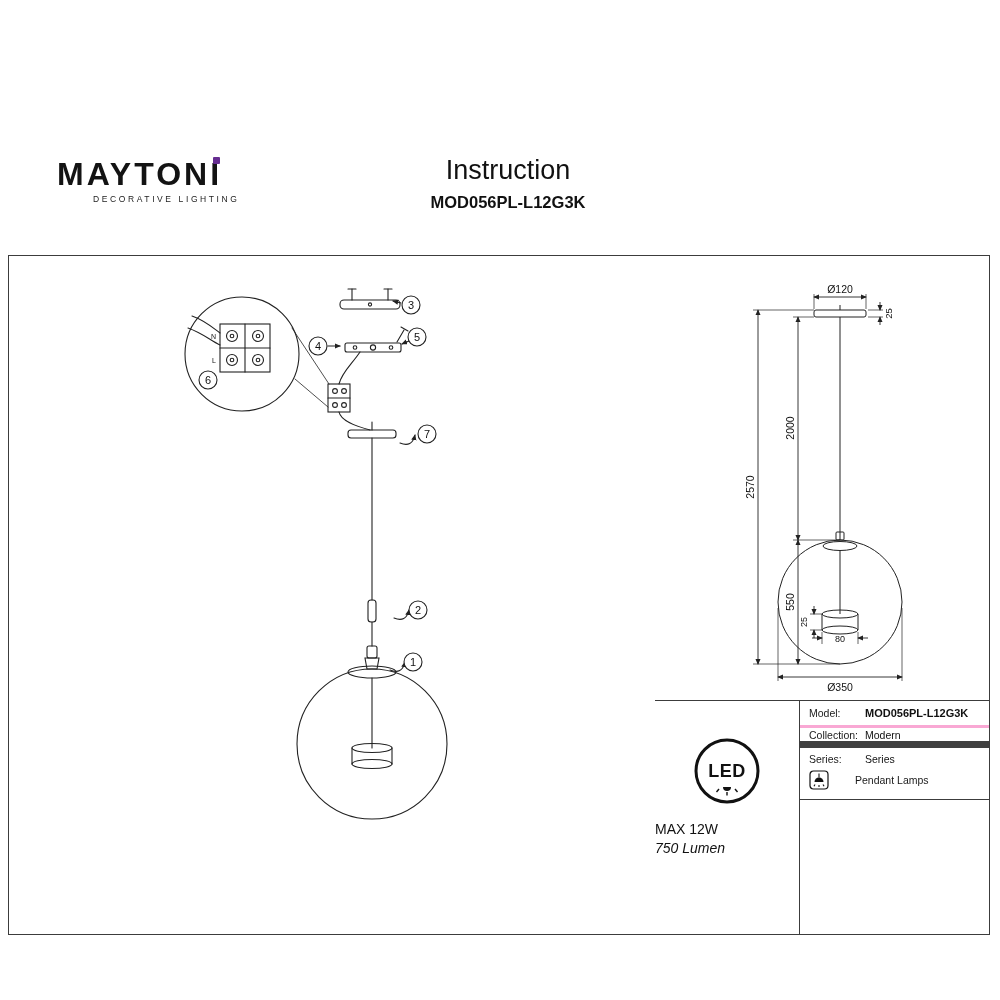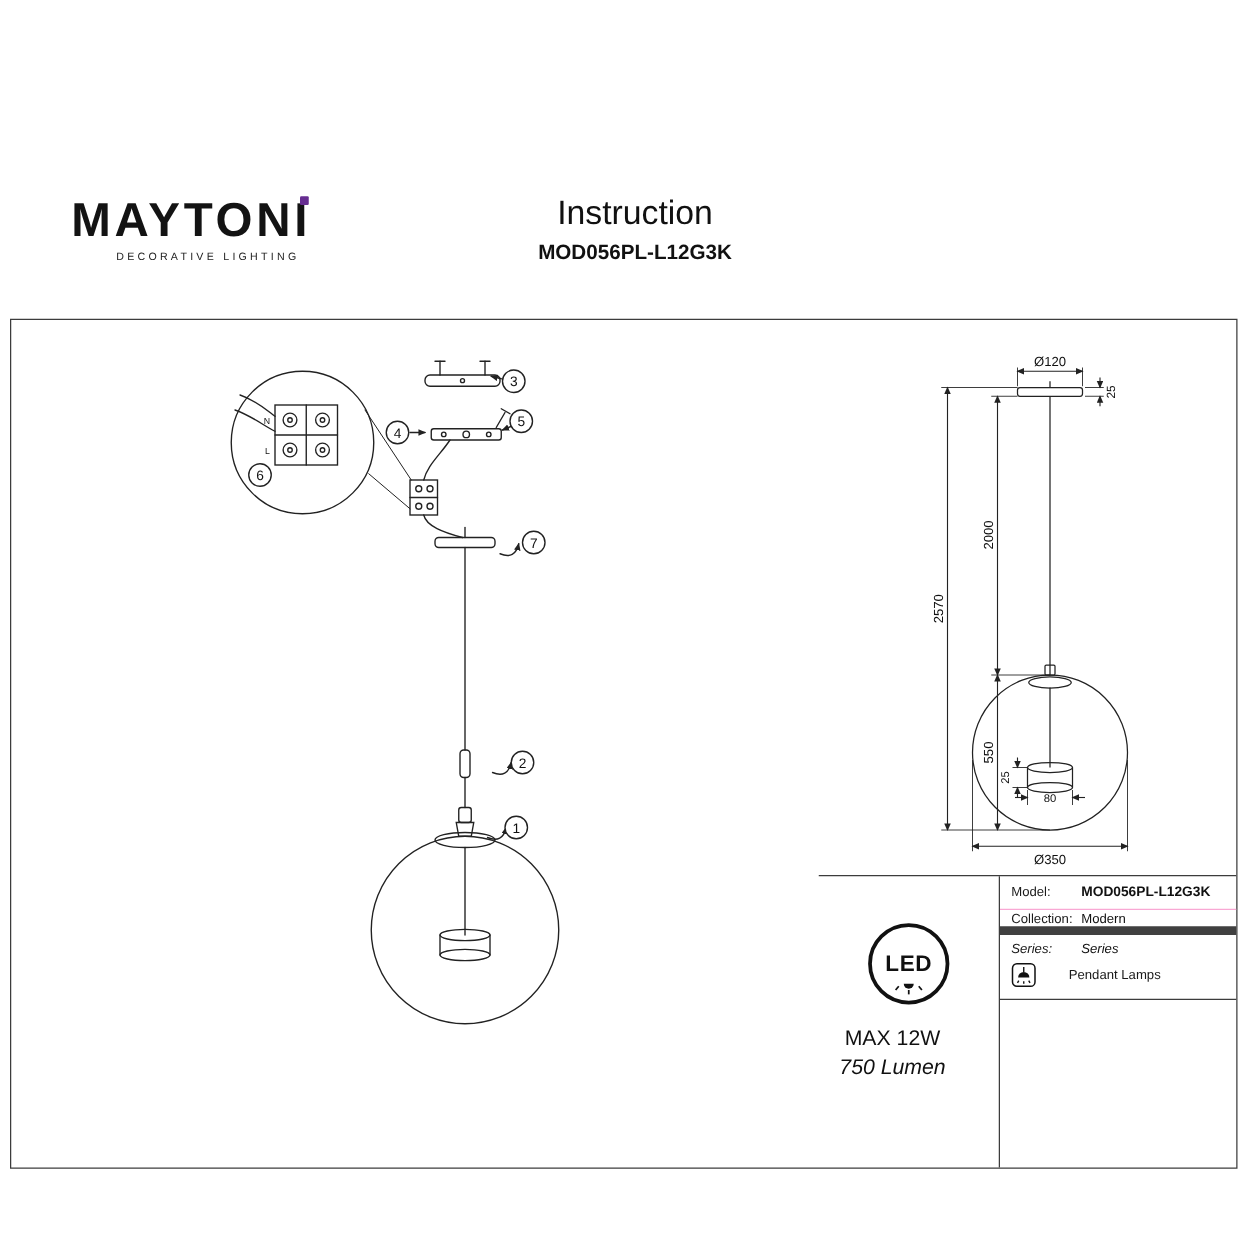--- a/index.html
+++ b/index.html
@@ -3,21 +3,21 @@
 <meta charset="utf-8">
 <style>
   html,body { margin:0; padding:0; background:#fff; }
   body { width:1000px; height:1000px; position:relative; overflow:hidden;
          font-family:"Liberation Sans", sans-serif; color:#1a1a1a; }
   .abs { position:absolute; }
 
   
   .header { position:absolute; left:0; top:0; width:1000px; height:255px; }
   .logo { position:absolute; left:57px; top:158px; }
-  .logo-text { position:relative; display:inline-block; font-size:38px; font-weight:700;
+  .logo-text { position:relative; display:inline-block; font-size:32px; font-weight:700;
                letter-spacing:3px; color:#131313; line-height:1; }
   .logo-dot { position:absolute; right:2px; top:-1px; width:7px; height:7px; border-radius:1px; }
   .logo-tagline { margin-top:4px; margin-left:36px; font-size:8.5px; letter-spacing:2.6px; color:#222; }
   .title-block { position:absolute; left:16px; right:0; top:155px; text-align:center; }
   .doc-title { font-size:27px; font-weight:400; color:#111; }
   .doc-model { margin-top:7px; font-size:16.5px; font-weight:700; color:#111; }
 
   
   .frame { position:absolute; left:8px; top:255px; width:980px; height:678px;
            border:1px solid #3c3c3c; }
@@ -25,33 +25,33 @@
   svg { overflow:visible; }
   svg text { fill:#111; stroke:none; font-family:"Liberation Sans", sans-serif; }
   .stepc circle { fill:#fff; stroke:#222; stroke-width:1.1; }
   .stepc text { font-size:11px; text-anchor:middle; }
 
   
   .spec { position:absolute; left:646px; top:444px; width:334px; height:233px;
           border-top:1.2px solid #3c3c3c; display:flex; }
   .led-cell { width:145px; box-sizing:border-box; border-right:1.2px solid #3c3c3c; }
   .led-cell svg { display:block; margin:36px auto 0; }
-  .power, .lumen { font-size:17px; text-align:center; padding-right:26px; color:#111; }
+  .power, .lumen { font-size:14px; text-align:left; padding-right:26px; color:#111; }
   .power { margin-top:16px; }
   .lumen { margin-top:3px;font-style:italic; }
   .info-cell { flex:1; font-size:10.5px; }
   .irow { display:flex; align-items:center; padding-left:9px; box-sizing:border-box; }
-  .r1 { height:27px; border-bottom:1px solid #f9a8d4; }
+  .r1 { height:27px; border-bottom:3px solid #f9a8d4; }
   .r2 { height:20px; border-bottom:7px solid #404040; }
   .r3 { display:block; height:52px; border-bottom:1.2px solid #3c3c3c;
         padding:5px 0 0 9px; box-sizing:border-box; }
   .ilabel { width:56px; flex:0 0 56px; color:#1a1a1a; }
   .ival { color:#111; }
   .bold { font-weight:700; font-size:11px; }
-  .sline { display:flex;font-style:italic; }
+  .sline { display:flex; }
   .sline .ilabel { width:56px; flex:0 0 56px; }
   .sline2 { display:flex; align-items:center; margin-top:5px; gap:26px; }
   .inote { padding:8px 10px 0 9px; font-size:9px; line-height:1.45; max-width:176px; color:#111; }
 </style>
 </head>
 <body>
 
 <div class="header">
   <div class="logo">
     <div class="logo-text"><span>MAYTONI</span><span class="logo-dot" style="background: rgb(102, 45, 145);"></span></div>

